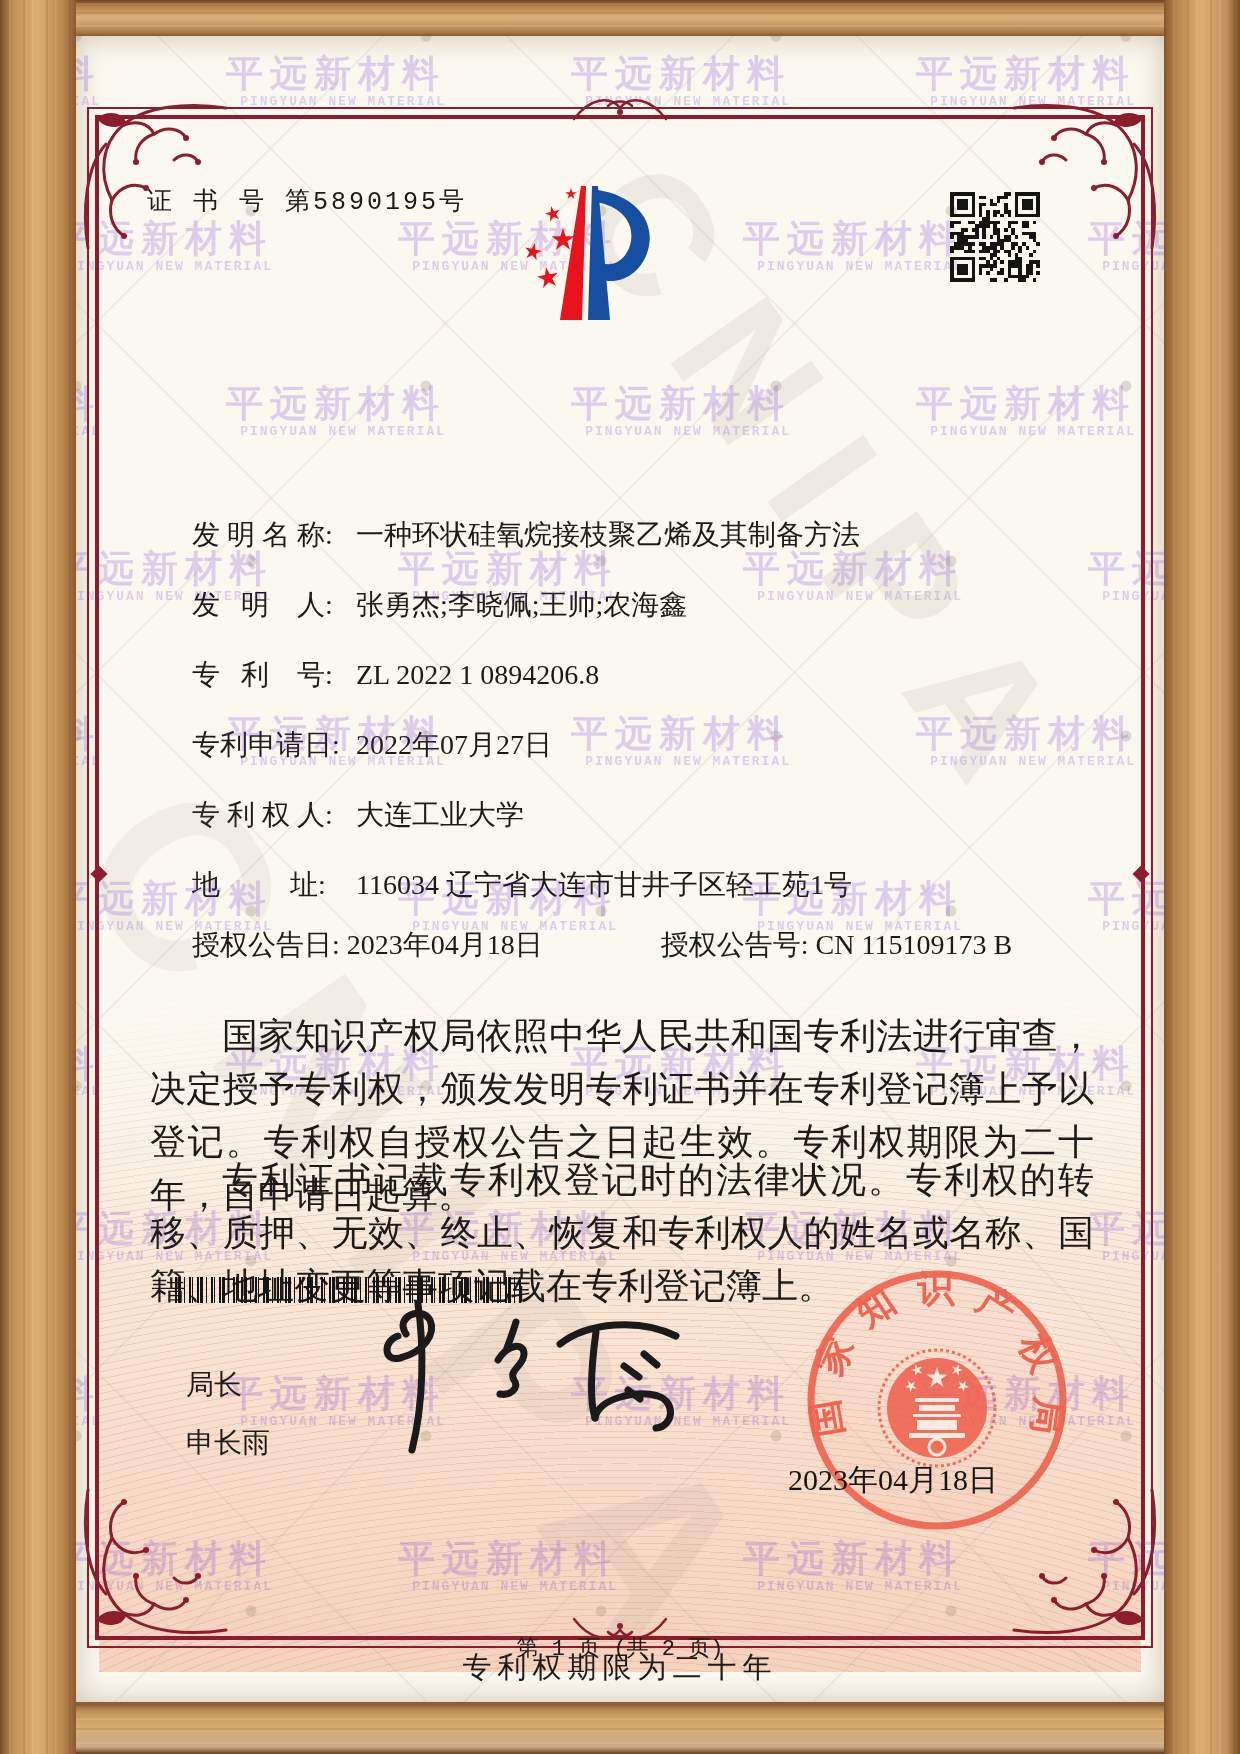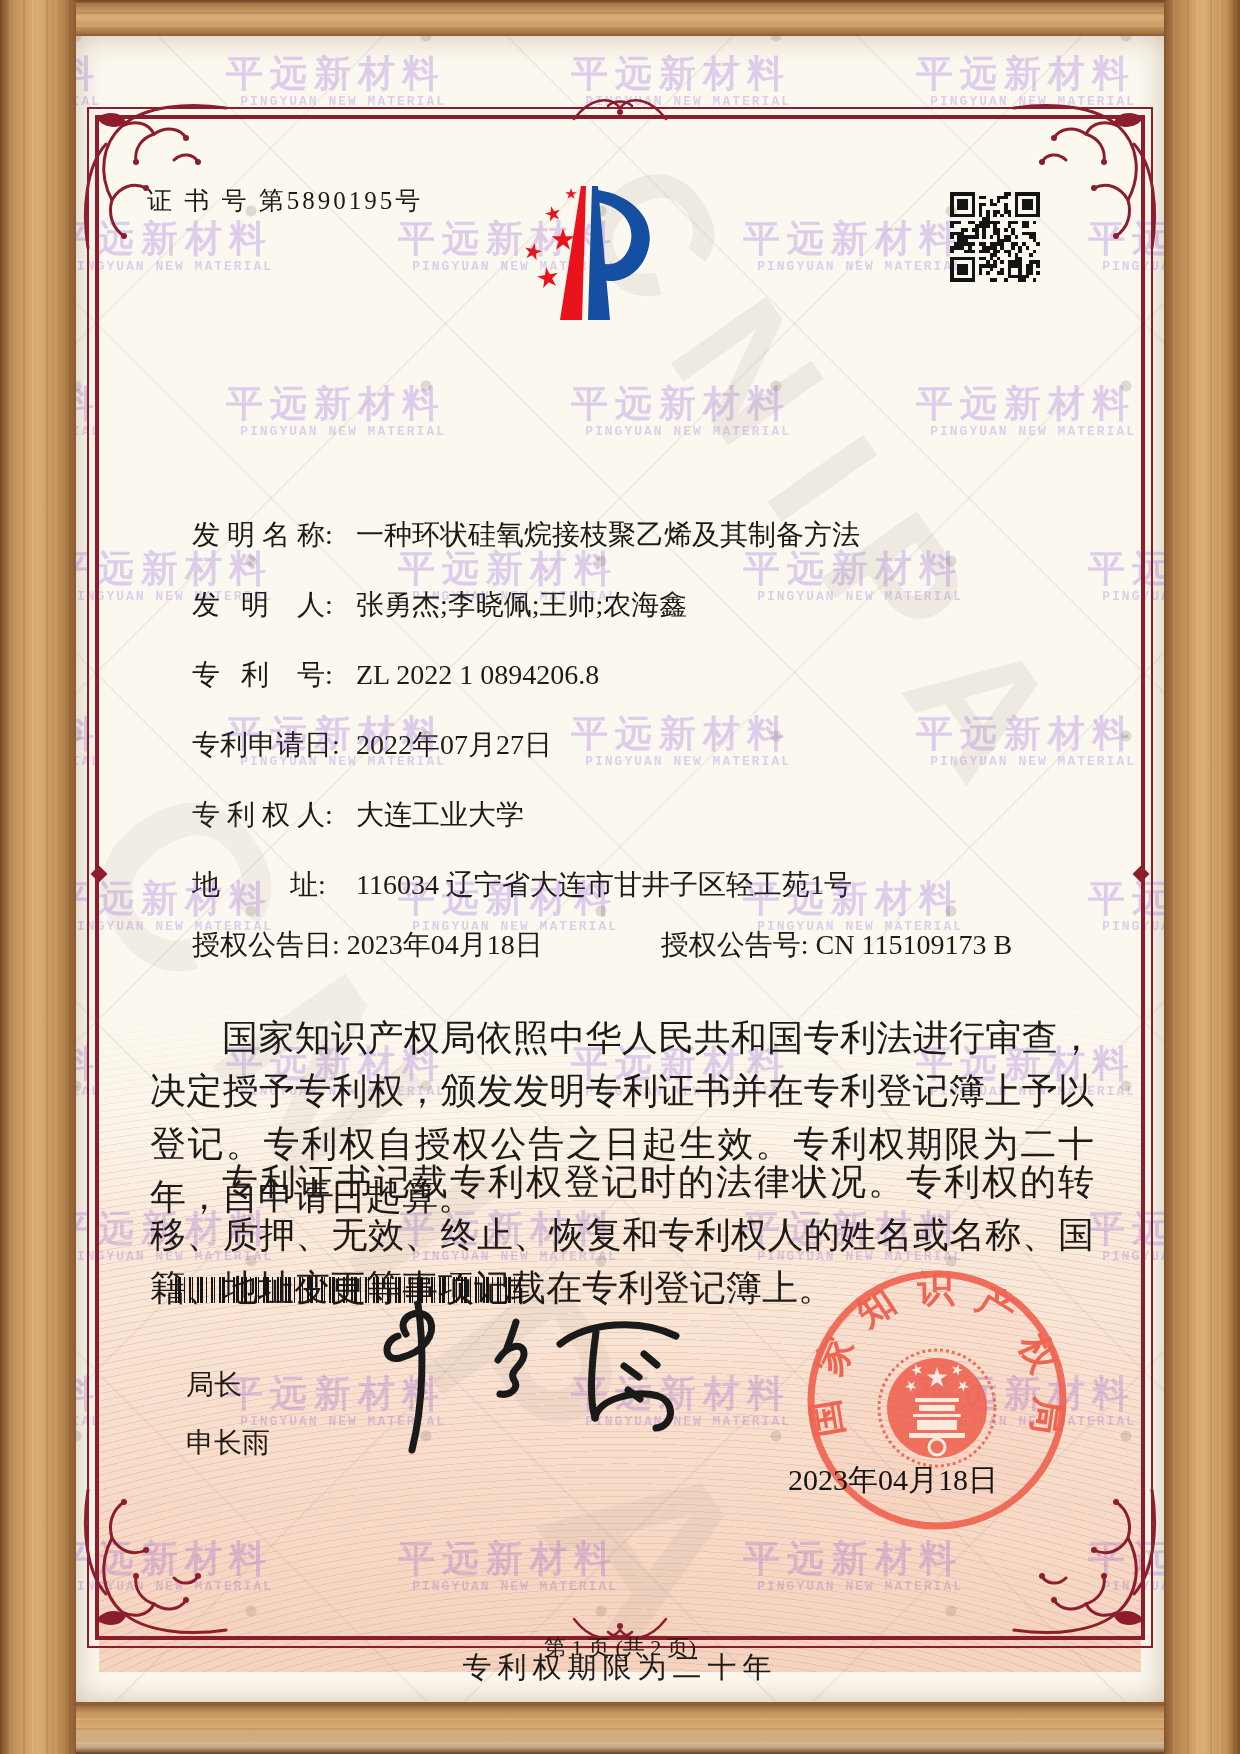--- a/index.html
+++ b/index.html
@@ -58,21 +58,21 @@
   #cnipa2{left:170px;top:700px;font-size:235px;letter-spacing:66px;color:rgba(148,138,120,.09);transform:rotate(55deg);}
 
   
   #red-border{left:19px;top:79px;width:1042px;height:1517px;border:4px solid #8c1d2c;z-index:6;}
   #red-border::before{content:'';position:absolute;inset:-12px;border:2px solid #8c1d2c;}
   .orn-corner{position:absolute;width:150px;height:150px;z-index:7;}
   .orn-mid{position:absolute;width:100px;height:30px;z-index:7;}
   .orn-diamond{position:absolute;width:12px;height:12px;background:#8c1d2c;transform:rotate(45deg);z-index:7;}
 
   
-  .content{z-index:10;}
+  .content{z-index:10;font-family:Liberation Mono, monospace;}
   #cert-number{left:71px;top:148px;font-size:25px;letter-spacing:3px;}
   #logo-box{left:392px;top:142px;width:200px;height:150px;}
   #qr-box{left:874px;top:156px;width:90px;height:90px;}
   #title{left:0;top:288px;width:1088px;text-align:center;font-size:58px;font-weight:700;
          letter-spacing:26px;margin-right:-26px;}
 
   .field-row{position:absolute;left:74px;width:960px;height:36px;font-size:28px;white-space:pre;}
   .field-label{display:inline-block;min-width:164px;white-space:pre;}
   .field-value{white-space:pre;}
 

